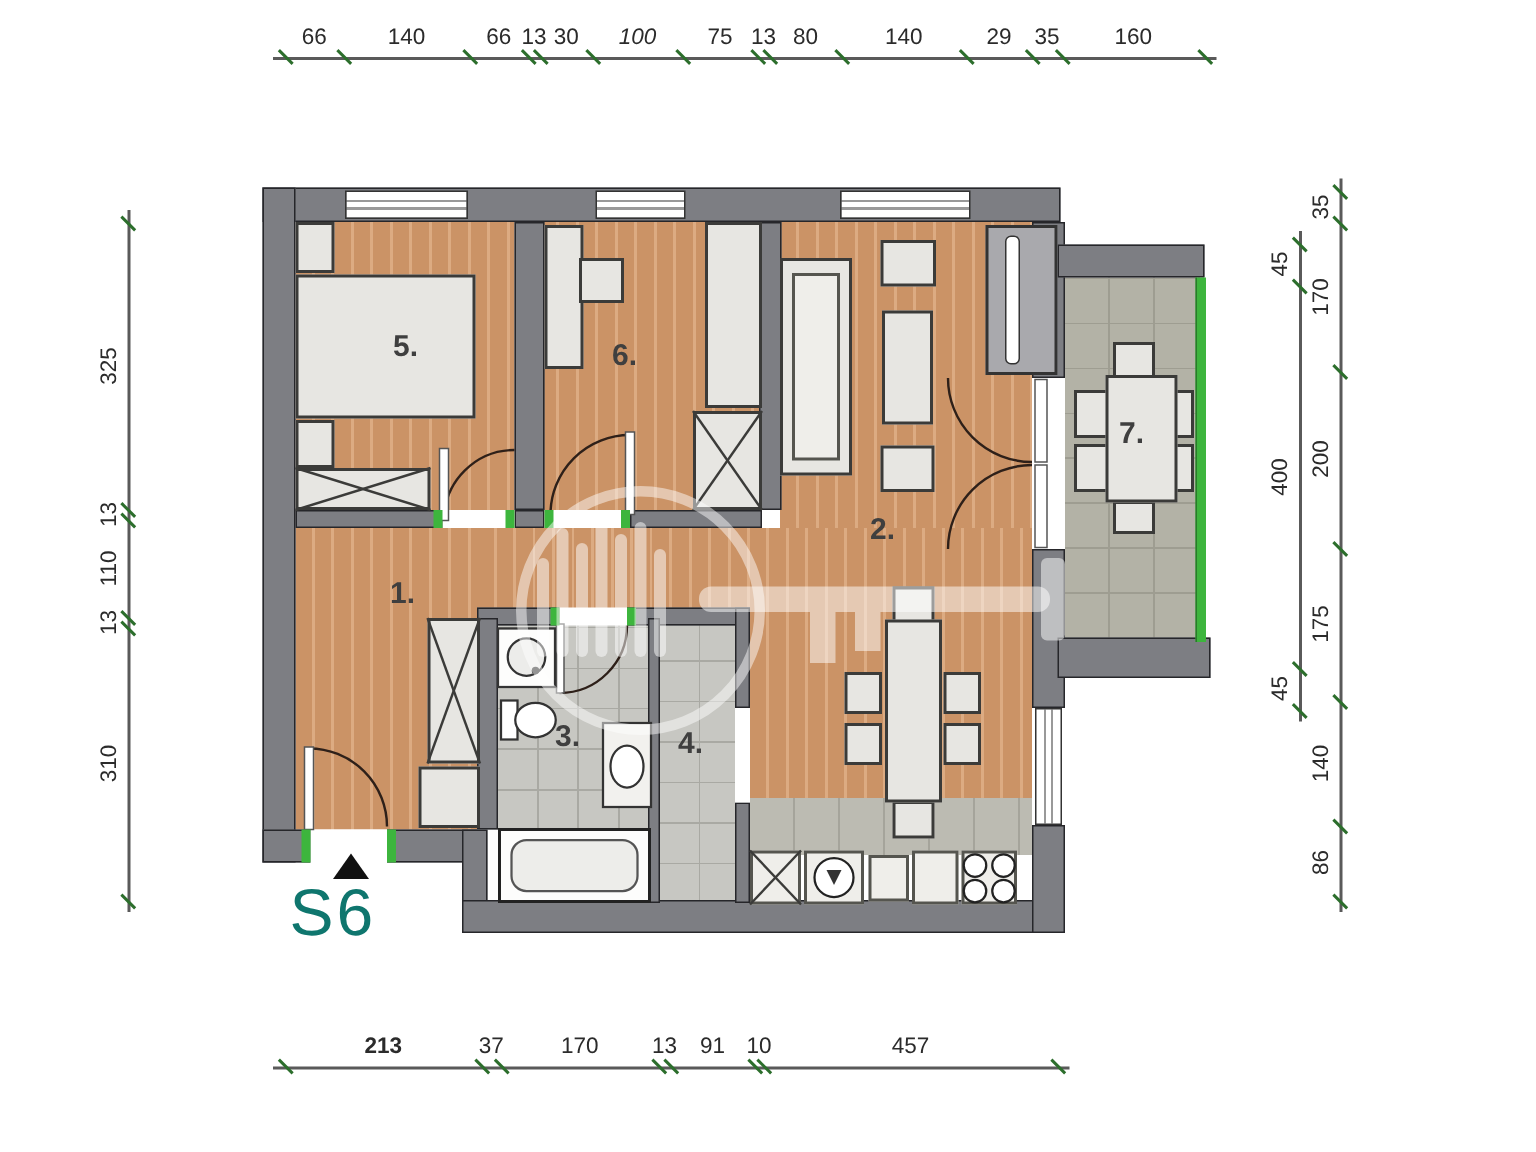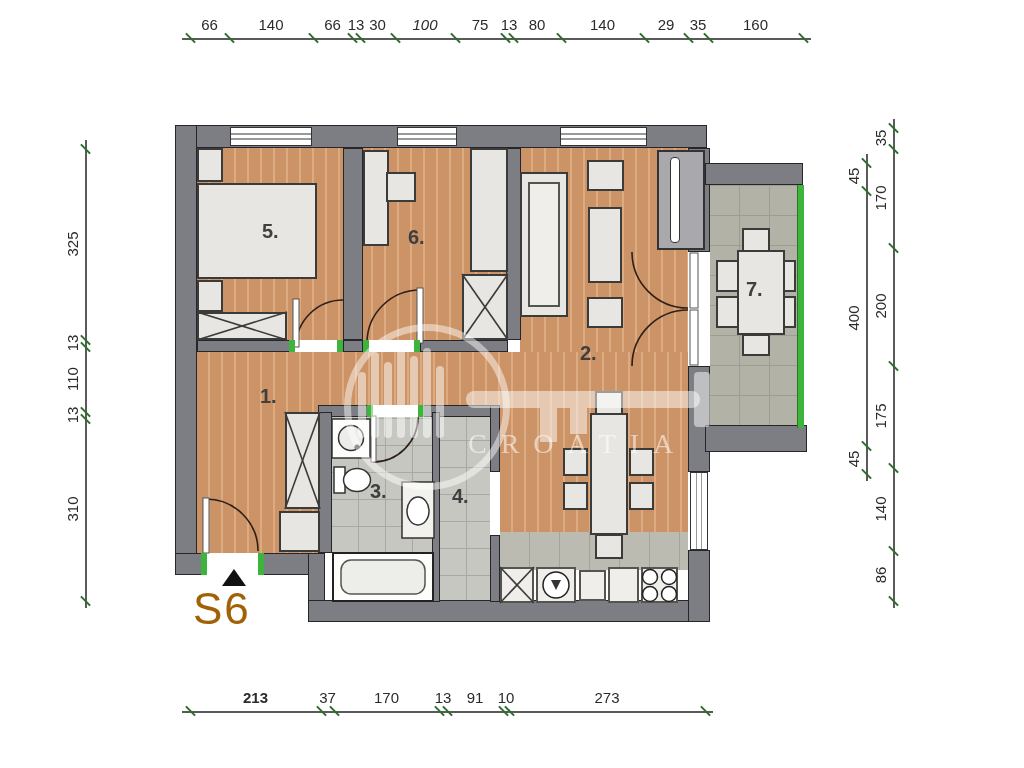--- a/index.html
+++ b/index.html
@@ -24,21 +24,21 @@
   .winV{background:linear-gradient(90deg,#fff 0 30%,#999 30% 40%,#fff 40% 60%,#999 60% 70%,#fff 70% 100%);border:1px solid #333}
   .green{background:#3db53d}
   .rlabel{font-size:20px;font-weight:600;color:#3f3f3f;z-index:7}
   .dimlabel{position:absolute;font-size:15px;color:#2b2b2b;text-align:center;z-index:8;white-space:nowrap}
   .tick{position:absolute;width:13px;height:2px;background:#2c6e2c;transform:rotate(45deg);z-index:8}
   .dimline{position:absolute;background:#5a5a5a;z-index:8}
   .wmtext{position:absolute;color:rgba(255,255,255,.55);font-family:"Liberation Serif",serif;
           z-index:30;pointer-events:none;white-space:nowrap}
   .wmshape{position:absolute;background:rgba(255,255,255,.5);z-index:30;pointer-events:none}
   .wmcircle{position:absolute;border:7px solid rgba(255,255,255,.48);border-radius:50%;z-index:30;pointer-events:none}
-  .s6{font-size:44px;color:#a16207;letter-spacing:2px;z-index:7}
+  .s6{font-size:44px;color:#0f766e;letter-spacing:2px;z-index:7}
   .tri{width:0;height:0;border-left:12px solid transparent;border-right:12px solid transparent;
        border-bottom:17px solid #111;z-index:7}
   svg{z-index:5}
 </style>
 </head>
 <body>
 
 <div id="plan">
 
   <div class="abs wood" style="left:197px;top:148px;width:146px;height:204px"></div>
@@ -201,21 +201,20 @@
   <div class="wmshape" style="left:371px;top:352px;width:8px;height:86px;border-radius:4px"></div>
   <div class="wmshape" style="left:384px;top:362px;width:8px;height:76px;border-radius:4px"></div>
   <div class="wmshape" style="left:397px;top:340px;width:8px;height:98px;border-radius:4px"></div>
   <div class="wmshape" style="left:410px;top:356px;width:8px;height:82px;border-radius:4px"></div>
   <div class="wmshape" style="left:423px;top:348px;width:8px;height:90px;border-radius:4px"></div>
   <div class="wmshape" style="left:436px;top:366px;width:8px;height:72px;border-radius:4px"></div>
   <div class="wmshape" style="left:466px;top:391px;width:234px;height:17px;border-radius:8px"></div>
   <div class="wmshape" style="left:694px;top:372px;width:16px;height:55px;border-radius:4px"></div>
   <div class="wmshape" style="left:540px;top:408px;width:17px;height:34px"></div>
   <div class="wmshape" style="left:570px;top:408px;width:17px;height:26px"></div>
-  <div class="wmtext" style="left:468px;top:428px;font-size:28px;letter-spacing:14px">CROATIA</div>
 
   <div id="dims">
       <div class="dimline" style="left: 182px; top: 38px; width: 629px; height: 2px;"></div>
       <div class="tick" style="left: 184px; top: 37px;"></div>
       <div class="tick" style="left: 223px; top: 37px;"></div>
       <div class="tick" style="left: 307px; top: 37px;"></div>
       <div class="tick" style="left: 346px; top: 37px;"></div>
       <div class="tick" style="left: 354px; top: 37px;"></div>
       <div class="tick" style="left: 389px; top: 37px;"></div>
       <div class="tick" style="left: 449px; top: 37px;"></div>
@@ -281,15 +280,15 @@
       <div class="tick" style="left: 441px; top: 710px;"></div>
       <div class="tick" style="left: 497px; top: 710px;"></div>
       <div class="tick" style="left: 503px; top: 710px;"></div>
       <div class="tick" style="left: 699px; top: 710px;"></div>
       <div class="dimlabel" style="left: 227.5px; top: 689px; width: 56px; font-weight: bold;">213</div>
       <div class="dimlabel" style="left: 299.5px; top: 689px; width: 56px;">37</div>
       <div class="dimlabel" style="left: 358.5px; top: 689px; width: 56px;">170</div>
       <div class="dimlabel" style="left: 415px; top: 689px; width: 56px;">13</div>
       <div class="dimlabel" style="left: 447px; top: 689px; width: 56px;">91</div>
       <div class="dimlabel" style="left: 478px; top: 689px; width: 56px;">10</div>
-      <div class="dimlabel" style="left: 579px; top: 689px; width: 56px;">273</div>
+      <div class="dimlabel" style="left: 579px; top: 689px; width: 56px;">457</div>
     </div>
 </div>
 
 </body></html>

